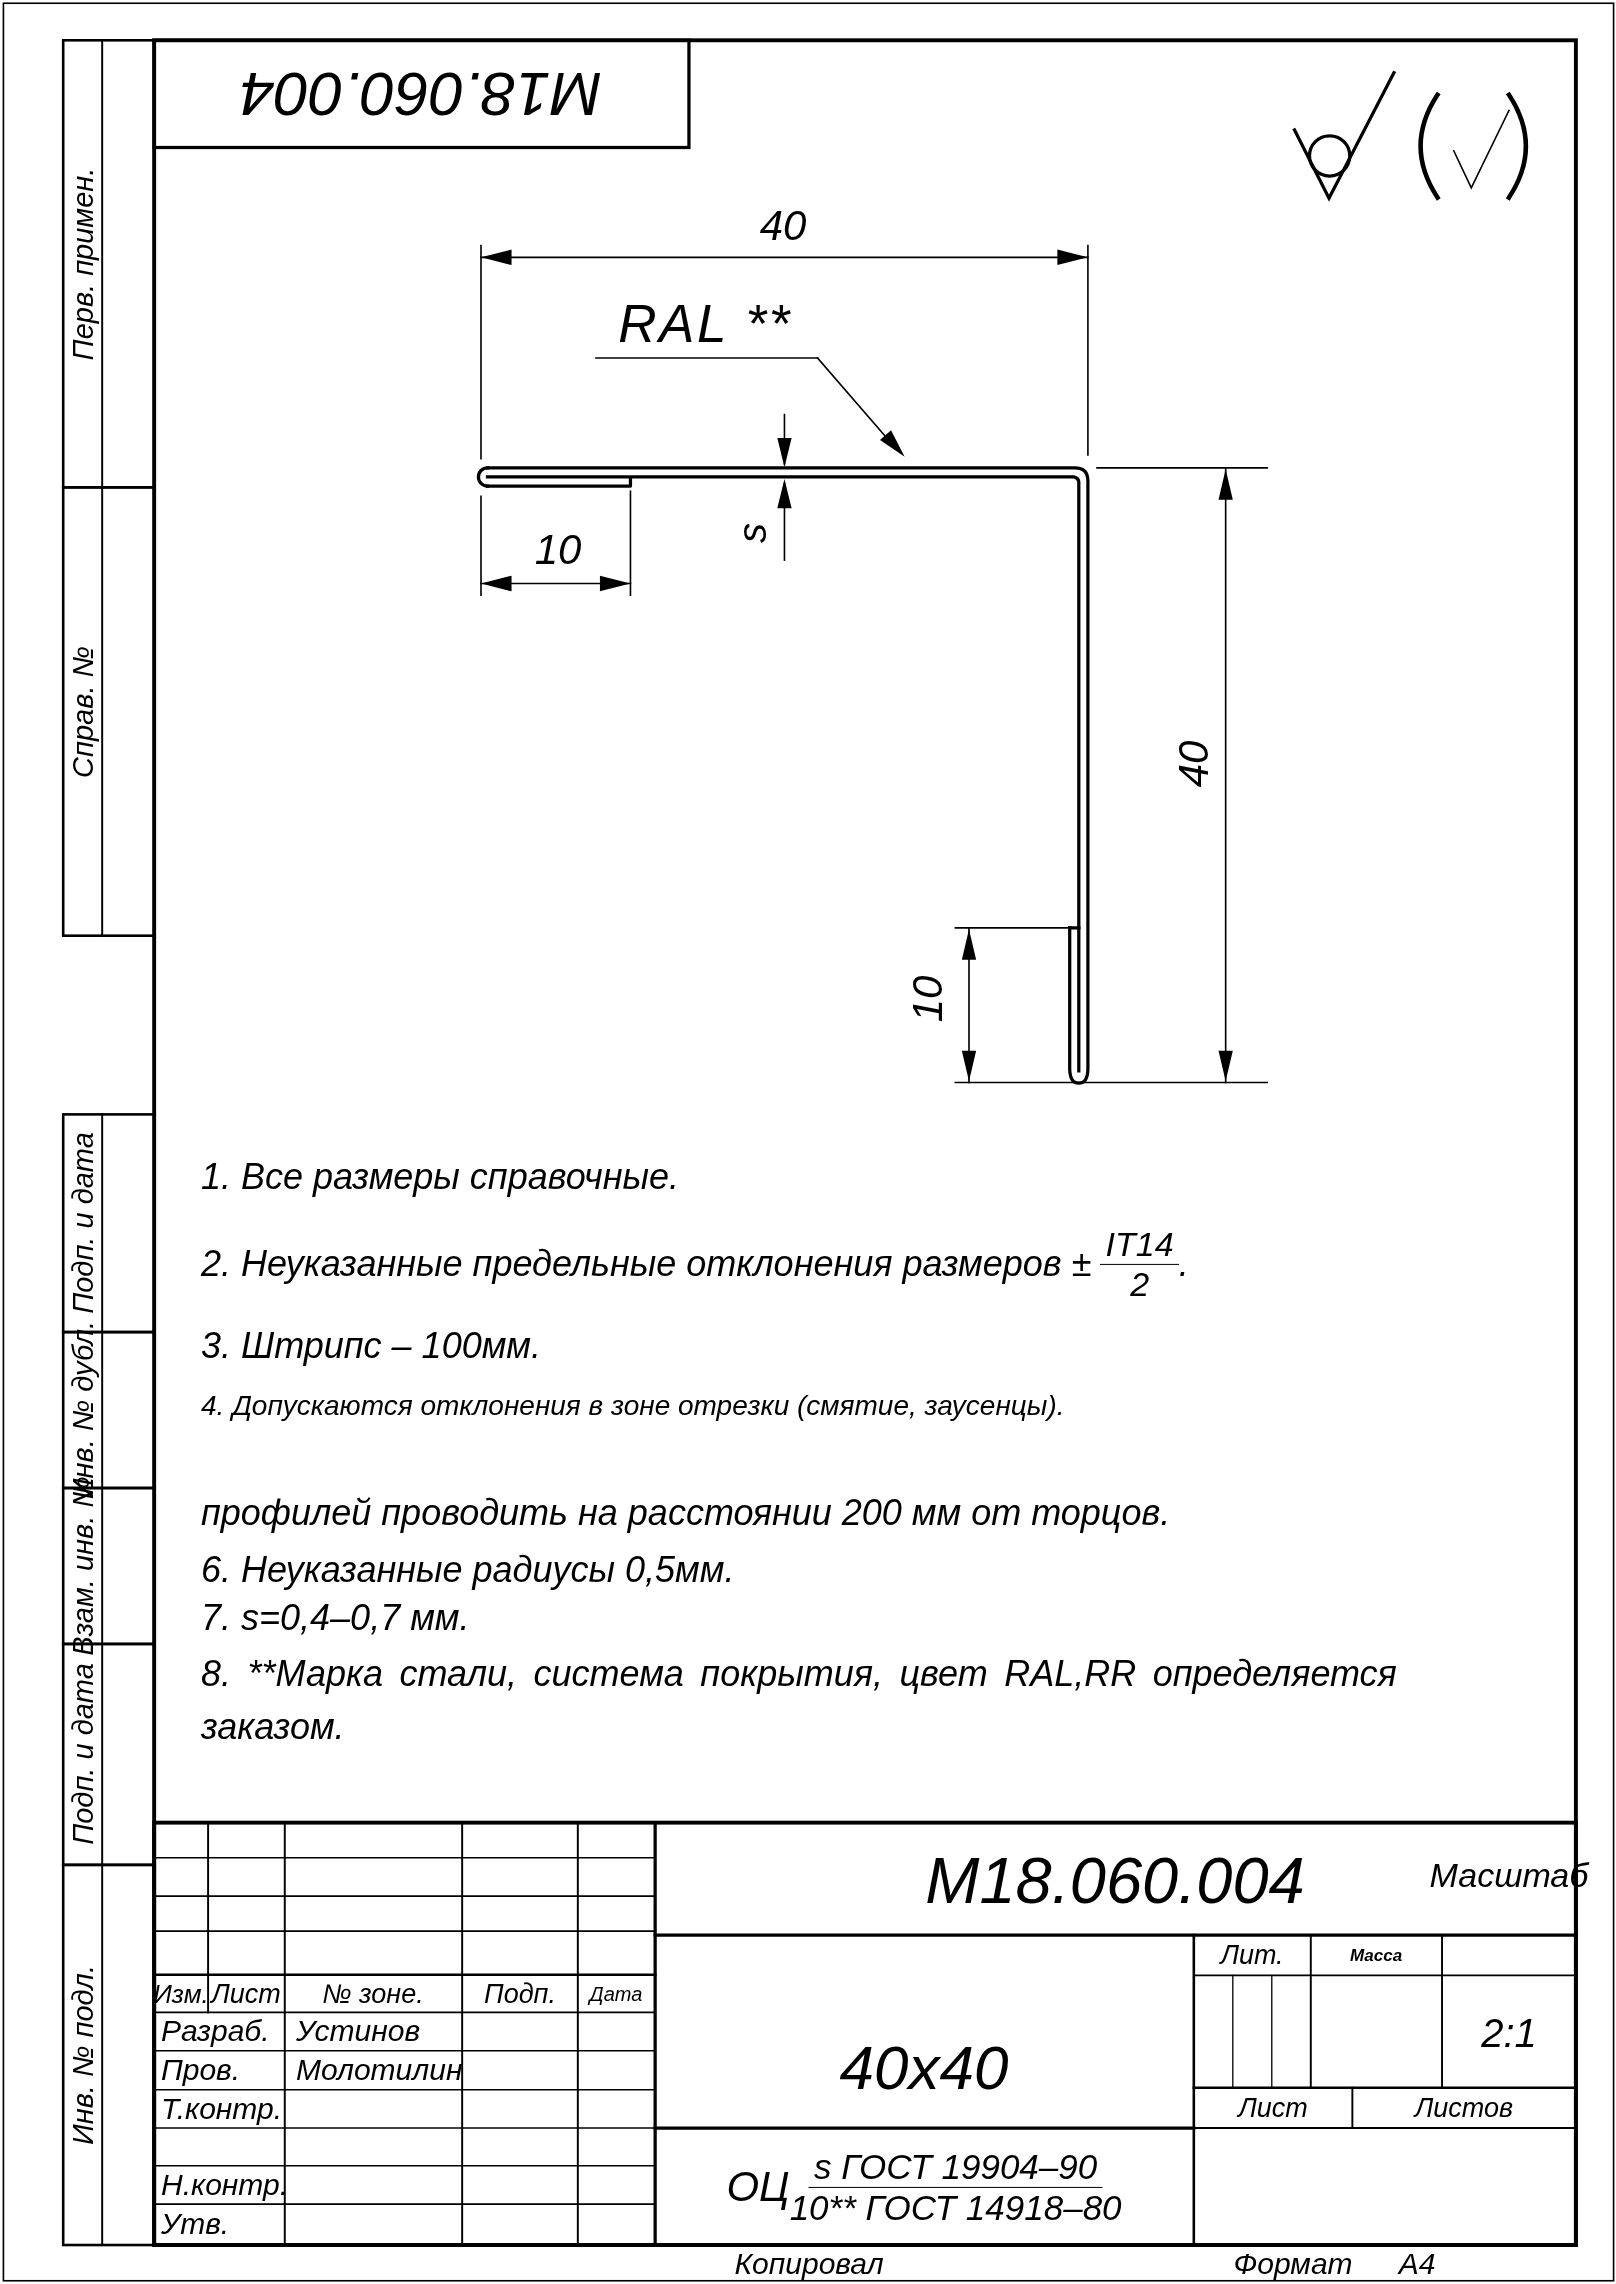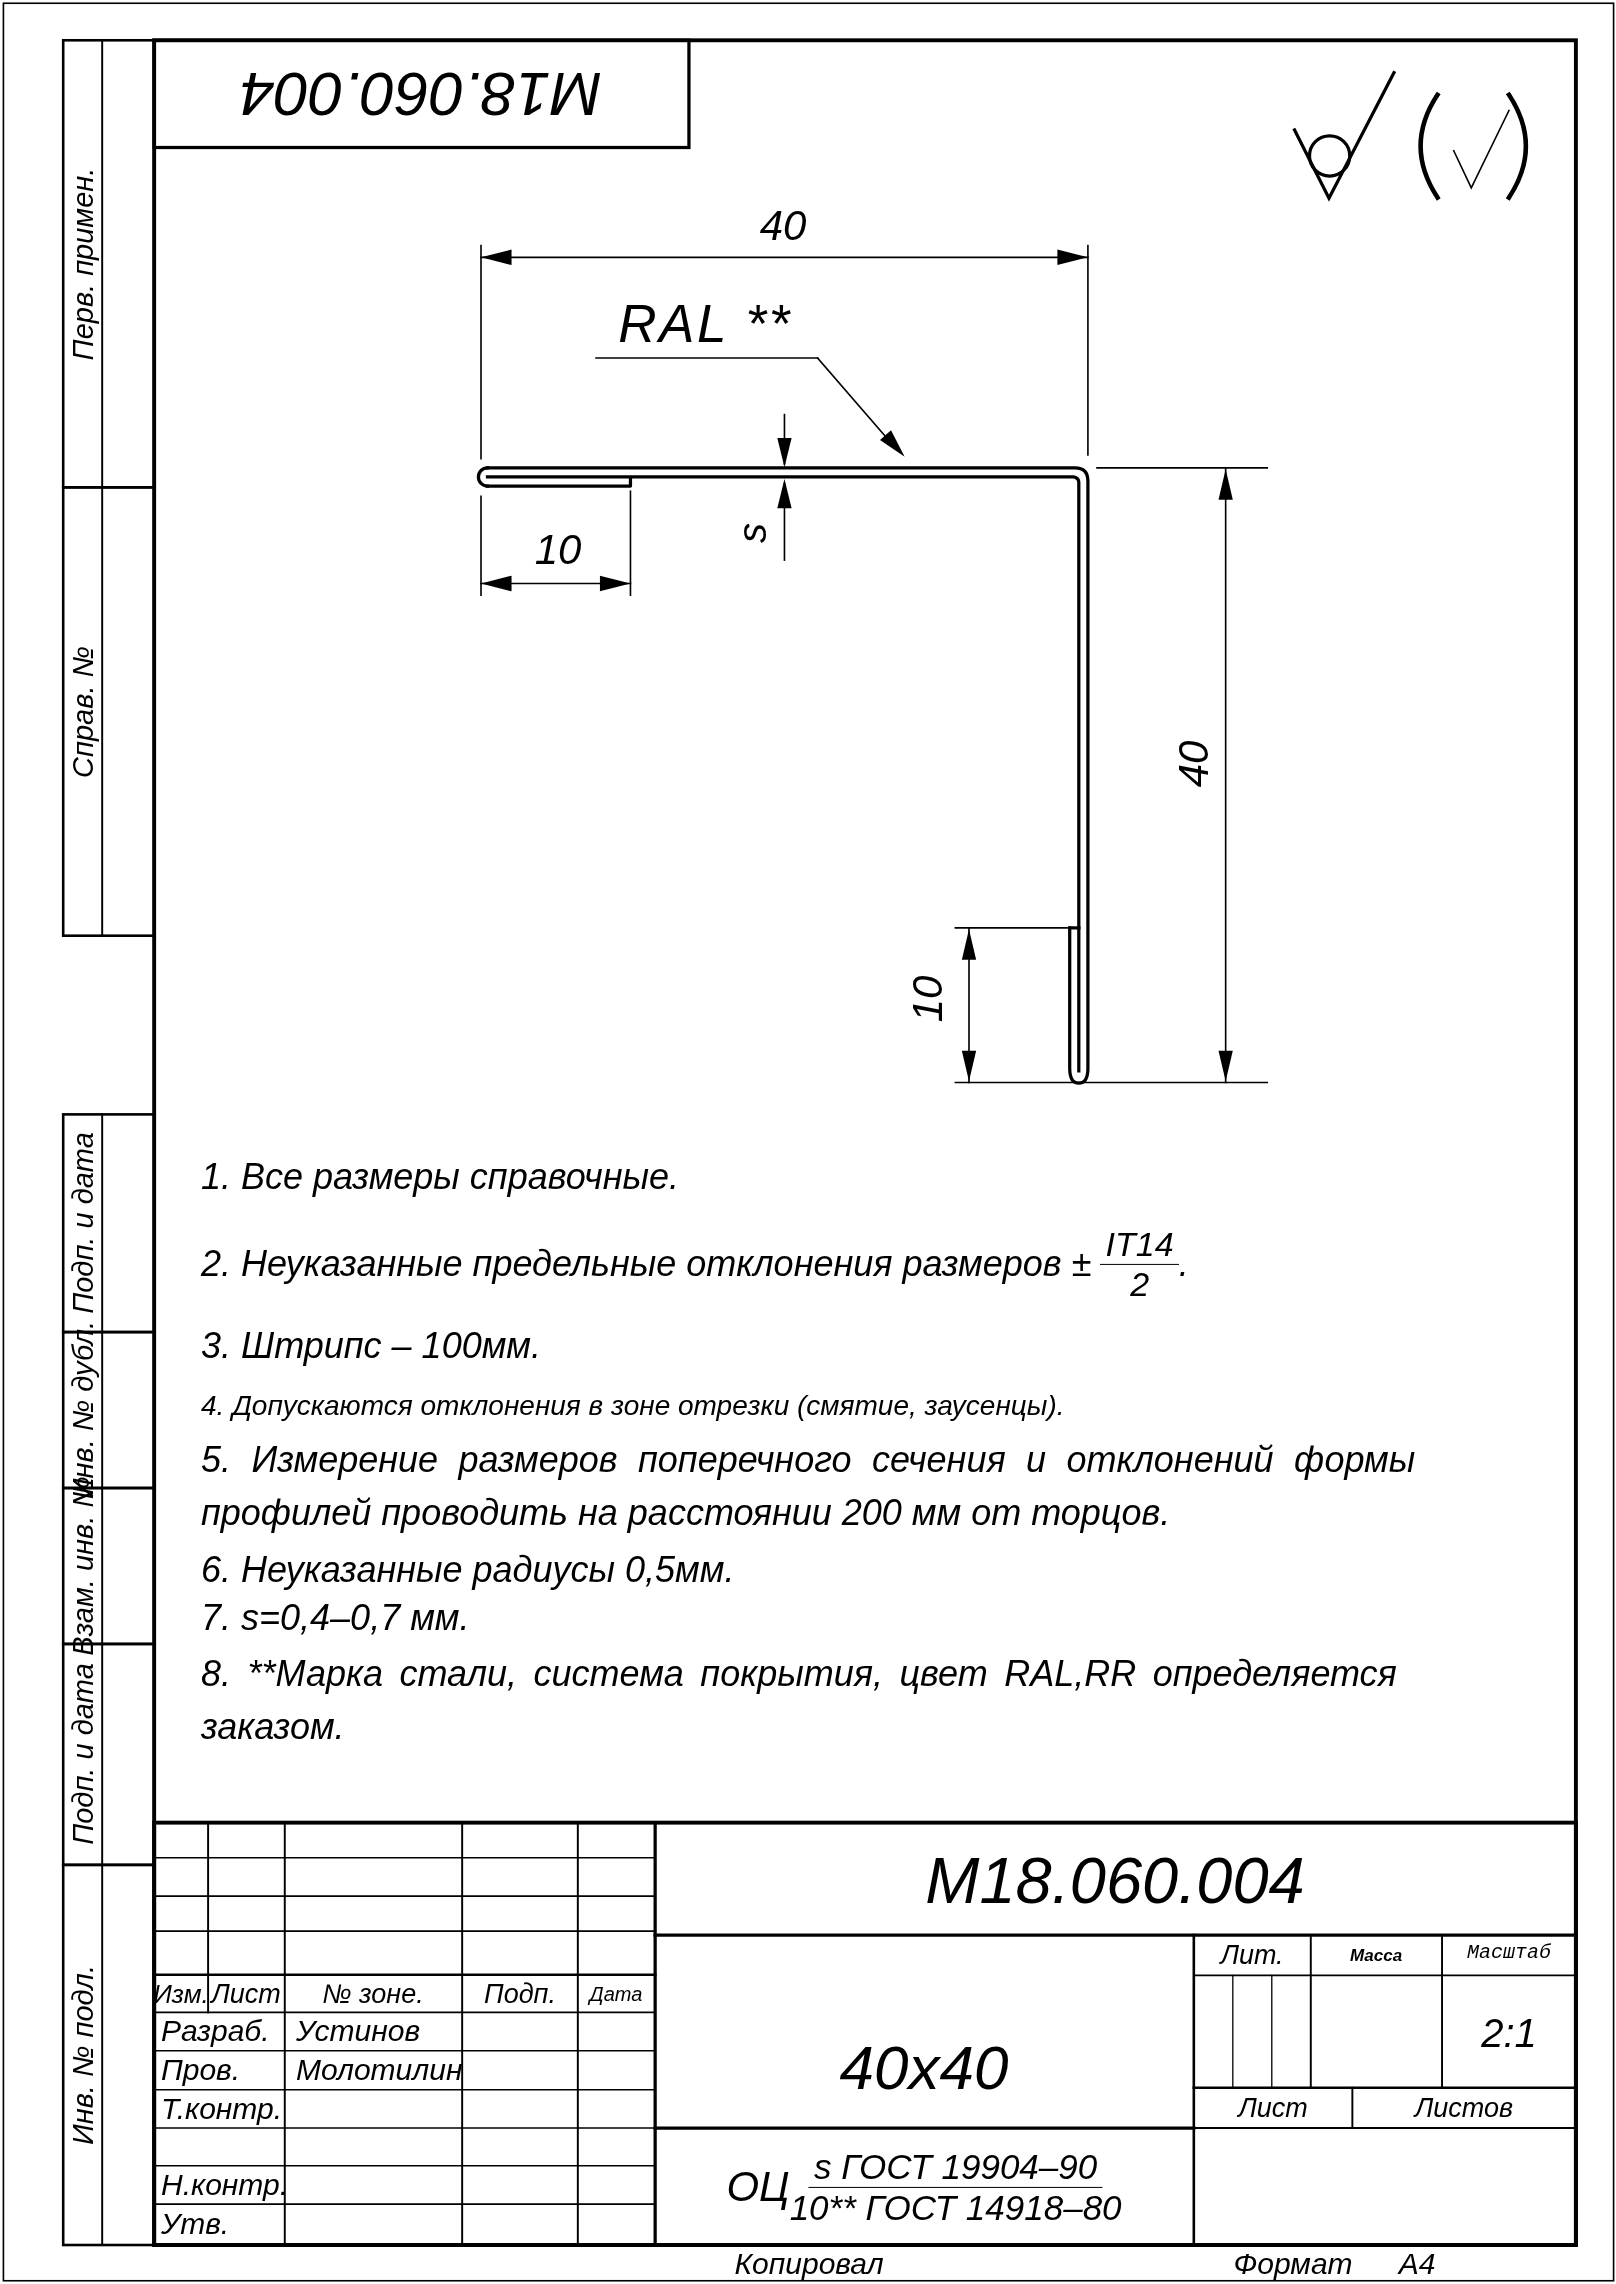--- a/index.html
+++ b/index.html
@@ -156,21 +156,20 @@
   <div class="tl noteline" style="left:201px; top:1264px; font-size:36px;">
     <span>2.  Неуказанные предельные отклонения размеров ±</span>
     <span class="frac" style="font-size:34px; margin-left:9px;">
       <span class="num">IT14</span>
       <span class="den">2</span>
     </span>
     <span>.</span>
   </div>
   <div class="tl" style="left:201px; top:1346px; font-size:36px;">3.  Штрипс – 100мм.</div>
   <div class="tl" style="left:201px; top:1406px; font-size:28px;">4.  Допускаются отклонения в зоне отрезки (смятие, заусенцы).</div>
-  <div class="tl" style="left:201px; top:1460px; font-size:36px; word-spacing:10.4px;">5.  Измерение размеров поперечного сечения и отклонений формы</div>
   <div class="tl" style="left:201px; top:1513px; font-size:36px;">профилей проводить на расстоянии 200 мм от торцов.</div>
   <div class="tl" style="left:201px; top:1570px; font-size:36px;">6.  Неуказанные радиусы 0,5мм.</div>
   <div class="tl" style="left:201px; top:1618px; font-size:36px;">7.  s=0,4–0,7 мм.</div>
   <div class="tl" style="left:201px; top:1674px; font-size:36px; word-spacing:6.5px;">8.  **Марка стали, система покрытия, цвет RAL,RR определяется</div>
   <div class="tl" style="left:201px; top:1727px; font-size:36px;">заказом.</div>
 
   <div class="t" style="left:1115px; top:1880px; font-size:65px;">М18.060.004</div>
   <div class="t" style="left:924px; top:2068px; font-size:62px;">40х40</div>
 
   <div class="t" style="left:181px; top:1994px; font-size:26px;">Изм.</div>
@@ -182,21 +181,21 @@
   <div class="tl" style="left:161px; top:2031px; font-size:30px;">Разраб.</div>
   <div class="tl" style="left:296px; top:2031px; font-size:30px;">Устинов</div>
   <div class="tl" style="left:161px; top:2070px; font-size:30px;">Пров.</div>
   <div class="tl" style="left:296px; top:2070px; font-size:30px;">Молотилин</div>
   <div class="tl" style="left:161px; top:2109px; font-size:30px;">Т.контр.</div>
   <div class="tl" style="left:161px; top:2185px; font-size:30px;">Н.контр.</div>
   <div class="tl" style="left:161px; top:2224px; font-size:30px;">Утв.</div>
 
   <div class="t" style="left:1252px; top:1955px; font-size:27px;">Лит.</div>
   <div class="t" style="left:1376px; top:1955px; font-size:17px;font-weight:bold;">Масса</div>
-  <div class="t" style="left:1509px; top:1953px; font-size:20px;font-family:Liberation Mono, monospace;">Масштаб</div>
+  <div class="t" style="left:1509px; top:1875px; font-size:34px;">Масштаб</div>
   <div class="t" style="left:1509px; top:2033px; font-size:40px;">2:1</div>
   <div class="t" style="left:1273px; top:2108px; font-size:27px;">Лист</div>
   <div class="t" style="left:1464px; top:2108px; font-size:27px;">Листов</div>
 
   <div class="t noteline" style="left:924px; top:2187px; font-size:42px;">
     <span>ОЦ</span>
     <span class="frac" style="font-size:35px;">
       <span class="num">s ГОСТ 19904–90</span>
       <span class="den">10** ГОСТ 14918–80</span>
     </span>

